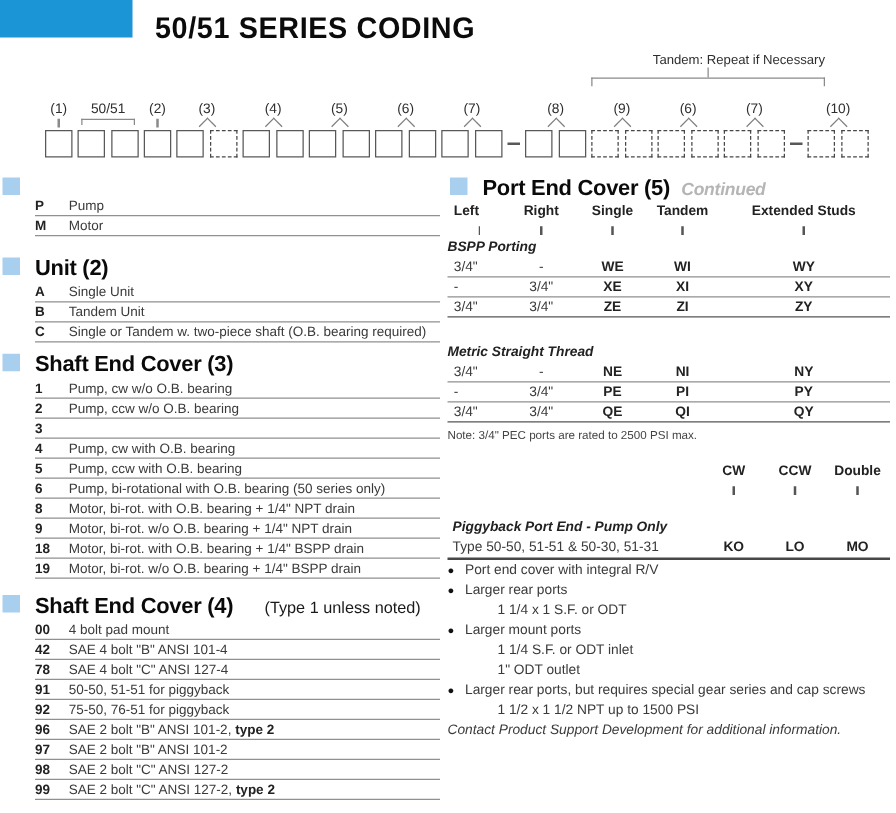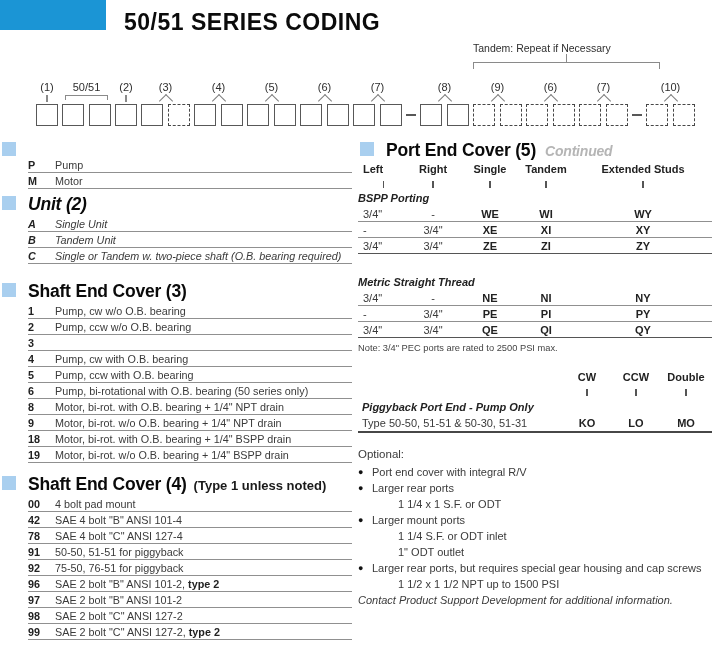--- a/index.html
+++ b/index.html
@@ -5,21 +5,21 @@
   html,body{margin:0;padding:0;}
   body{font-family:"Liberation Sans", sans-serif; background:#ffffff; color:#3a3a3a;}
   .page{position:relative; width:717px; height:650px; background:#fff; overflow:hidden;}
 
   
   .blue-bar{position:absolute; left:0; top:10; width:106px; height:30px;}
   .page-title{position:absolute; left:124px; top:9px; font-size:23px; font-weight:800;
               letter-spacing:.5px; color:#0b0b0b; white-space:nowrap; transform:scaleY(1.04);}
 
   
-  .tandem-label{position:absolute; left:473px; top:42px; width:187px; text-align:left;
+  .tandem-label{position:absolute; left:473px; top:42px; width:187px; text-align:right;
                 font-size:10.5px; color:#2e2e2e;}
   .tandem-tick{position:absolute; left:566px; top:54px; width:1.3px; height:8px; background:#8a8a8a;}
   .tandem-bracket{position:absolute; left:473px; top:62px; width:187px; height:7px;
                   border-top:1.3px solid #8a8a8a; border-left:1.3px solid #8a8a8a;
                   border-right:1.3px solid #8a8a8a; box-sizing:border-box;}
 
   
   .diagram{position:absolute; left:36px; top:80px; display:flex; align-items:flex-end; gap:4px;}
   .grp{display:flex; flex-direction:column; justify-content:flex-end;}
   .grp-label{font-size:11px; color:#2e2e2e; text-align:center; white-space:nowrap; height:14px; line-height:14px;}
@@ -33,21 +33,21 @@
   .boxrow{display:flex; gap:5px;}
   .bx{width:22px; height:22px; box-sizing:border-box; border:1.6px solid #585858; background:#fff;}
   .bx.dashed{border-style:dashed; border-color:#474747;}
   .dash-conn{width:10px; height:22px; display:flex; align-items:center; align-self:flex-end;}
   .dash-conn div{width:10px; height:1.6px; background:#585858;}
 
   
   .sec-head{display:flex; align-items:flex-start;}
   .sec-marker{width:14px; height:14px; margin:2px 12px 0 2px; flex:0 0 auto;}
   .sec-title{font-size:17.5px; font-weight:800; color:#0a0a0a; letter-spacing:-.2px; white-space:nowrap;}
-  .sec-sub{font-size:13px; font-weight:700; color:#1a1a1a; margin-left:7px; letter-spacing:0;}
+  .sec-sub{font-size:13px; font-weight:400; color:#1a1a1a; margin-left:25px; letter-spacing:0;}
   .sec-cont{font-size:14px; font-weight:700; font-style:italic; color:#b5b5b5; margin-left:9px;}
 
   
   .left-col{position:absolute; left:0; top:0; width:354px;}
   .lsec{position:absolute; left:0; width:354px;}
   .ltable{margin:1px 2px 0 28px;}
   .lrow{display:flex; height:15px; align-items:center; border-bottom:1px solid #909090; font-size:10.8px;}
   .lrow .code{width:27px; font-weight:700; color:#222; flex:0 0 auto;}
   .lrow .desc{color:#3a3a3a; white-space:nowrap;}
   .lrow .desc b{color:#222;}
@@ -64,21 +64,21 @@
   .pgroup-title{font-size:11px; font-weight:700; font-style:italic; color:#222; height:14px; margin-top:3px;}
   .prow{font-size:11px; height:15px; border-bottom:1px solid #909090; color:#3a3a3a;}
   .prow .val{font-weight:700; color:#222;}
   .prow.heavy{border-bottom:1.6px solid #555;}
   .pnote{font-size:9.3px; color:#444; margin-top:5px; height:12px;}
   .gap22{margin-top:22px;}
   .cwgrid{display:grid; grid-template-columns:204px 50px 48px 1fr; align-items:center;}
   .cwgrid > div{text-align:center;}
   .cwgrid > div:first-child{text-align:left; padding-left:4px;}
   .cw-head{font-size:11px; font-weight:700; color:#222; height:14px; margin-top:15px;}
-  .piggy-title{font-size:11px; font-weight:700; font-style:italic; color:#222; height:14px; margin-top:3px;}
+  .piggy-title{font-size:11px; font-weight:700; font-style:italic; color:#222; height:14px; margin-top:18px;}
   .piggy-row{font-size:11px; height:17px; border-bottom:2px solid #474747; color:#3a3a3a;}
   .piggy-row .val{font-weight:700; color:#222;}
 
   .opt-head{font-size:11.5px; color:#3a3a3a; margin-top:15px; height:16px;}
   .opt-item{position:relative; font-size:11px; color:#3a3a3a; line-height:16px; padding-left:14px;}
   .opt-item .blt{position:absolute; left:0; top:0; font-size:9px; color:#111; line-height:16px;}
   .opt-item.indent{padding-left:40px;}
   .contact{font-size:11px; font-style:italic; color:#3a3a3a; line-height:16px; margin-top:0px;}
 </style>
 </head>
@@ -239,21 +239,21 @@
           <div class="lrow">
             <div class="code">P</div>
             <div class="desc"><span>Pump</span></div>
           </div>
           <div class="lrow">
             <div class="code">M</div>
             <div class="desc"><span>Motor</span></div>
           </div>
         </div>
       </div>
-      <div class="lsec" style="top: 194px; font-style: italic;">
+      <div class="lsec" style="top: 204px;">
         <div class="sec-head">
           <div class="sec-marker" style="background: rgb(169, 207, 239);"></div>
           <div class="sec-title"><span>Unit (2)</span></div>
         </div>
         <div class="ltable">
           <div class="lrow">
             <div class="code">A</div>
             <div class="desc"><span>Single Unit</span></div>
           </div>
           <div class="lrow">
@@ -459,27 +459,26 @@
     <div class="cwgrid piggy-title">
       <div>Piggyback Port End - Pump Only</div>
     </div>
     <div class="cwgrid piggy-row" id="piggy-row">
         <div>Type 50-50, 51-51 &amp; 50-30, 51-31</div>
         <div class="val">KO</div>
         <div class="val">LO</div>
         <div class="val">MO</div>
       </div>
 
-    <div class="opt-head">Optional:</div>
     <div id="optional-list">
         <div class="opt-item"><span class="blt">●</span><span>Port end cover with integral R/V</span></div>
         <div class="opt-item"><span class="blt">●</span><span>Larger rear ports</span></div>
         <div class="opt-item indent"><span>1 1/4 x 1 S.F. or ODT</span></div>
         <div class="opt-item"><span class="blt">●</span><span>Larger mount ports</span></div>
         <div class="opt-item indent"><span>1 1/4 S.F. or ODT inlet</span></div>
         <div class="opt-item indent"><span>1" ODT outlet</span></div>
-        <div class="opt-item"><span class="blt">●</span><span>Larger rear ports, but requires special gear housing and cap screws</span></div>
+        <div class="opt-item"><span class="blt">●</span><span>Larger rear ports, but requires special gear series and cap screws</span></div>
         <div class="opt-item indent"><span>1 1/2 x 1 1/2 NPT up to 1500 PSI</span></div>
       </div>
     <div class="contact">Contact Product Support Development for additional information.</div>
   </div>
 
 </div>
 
 </body></html>

